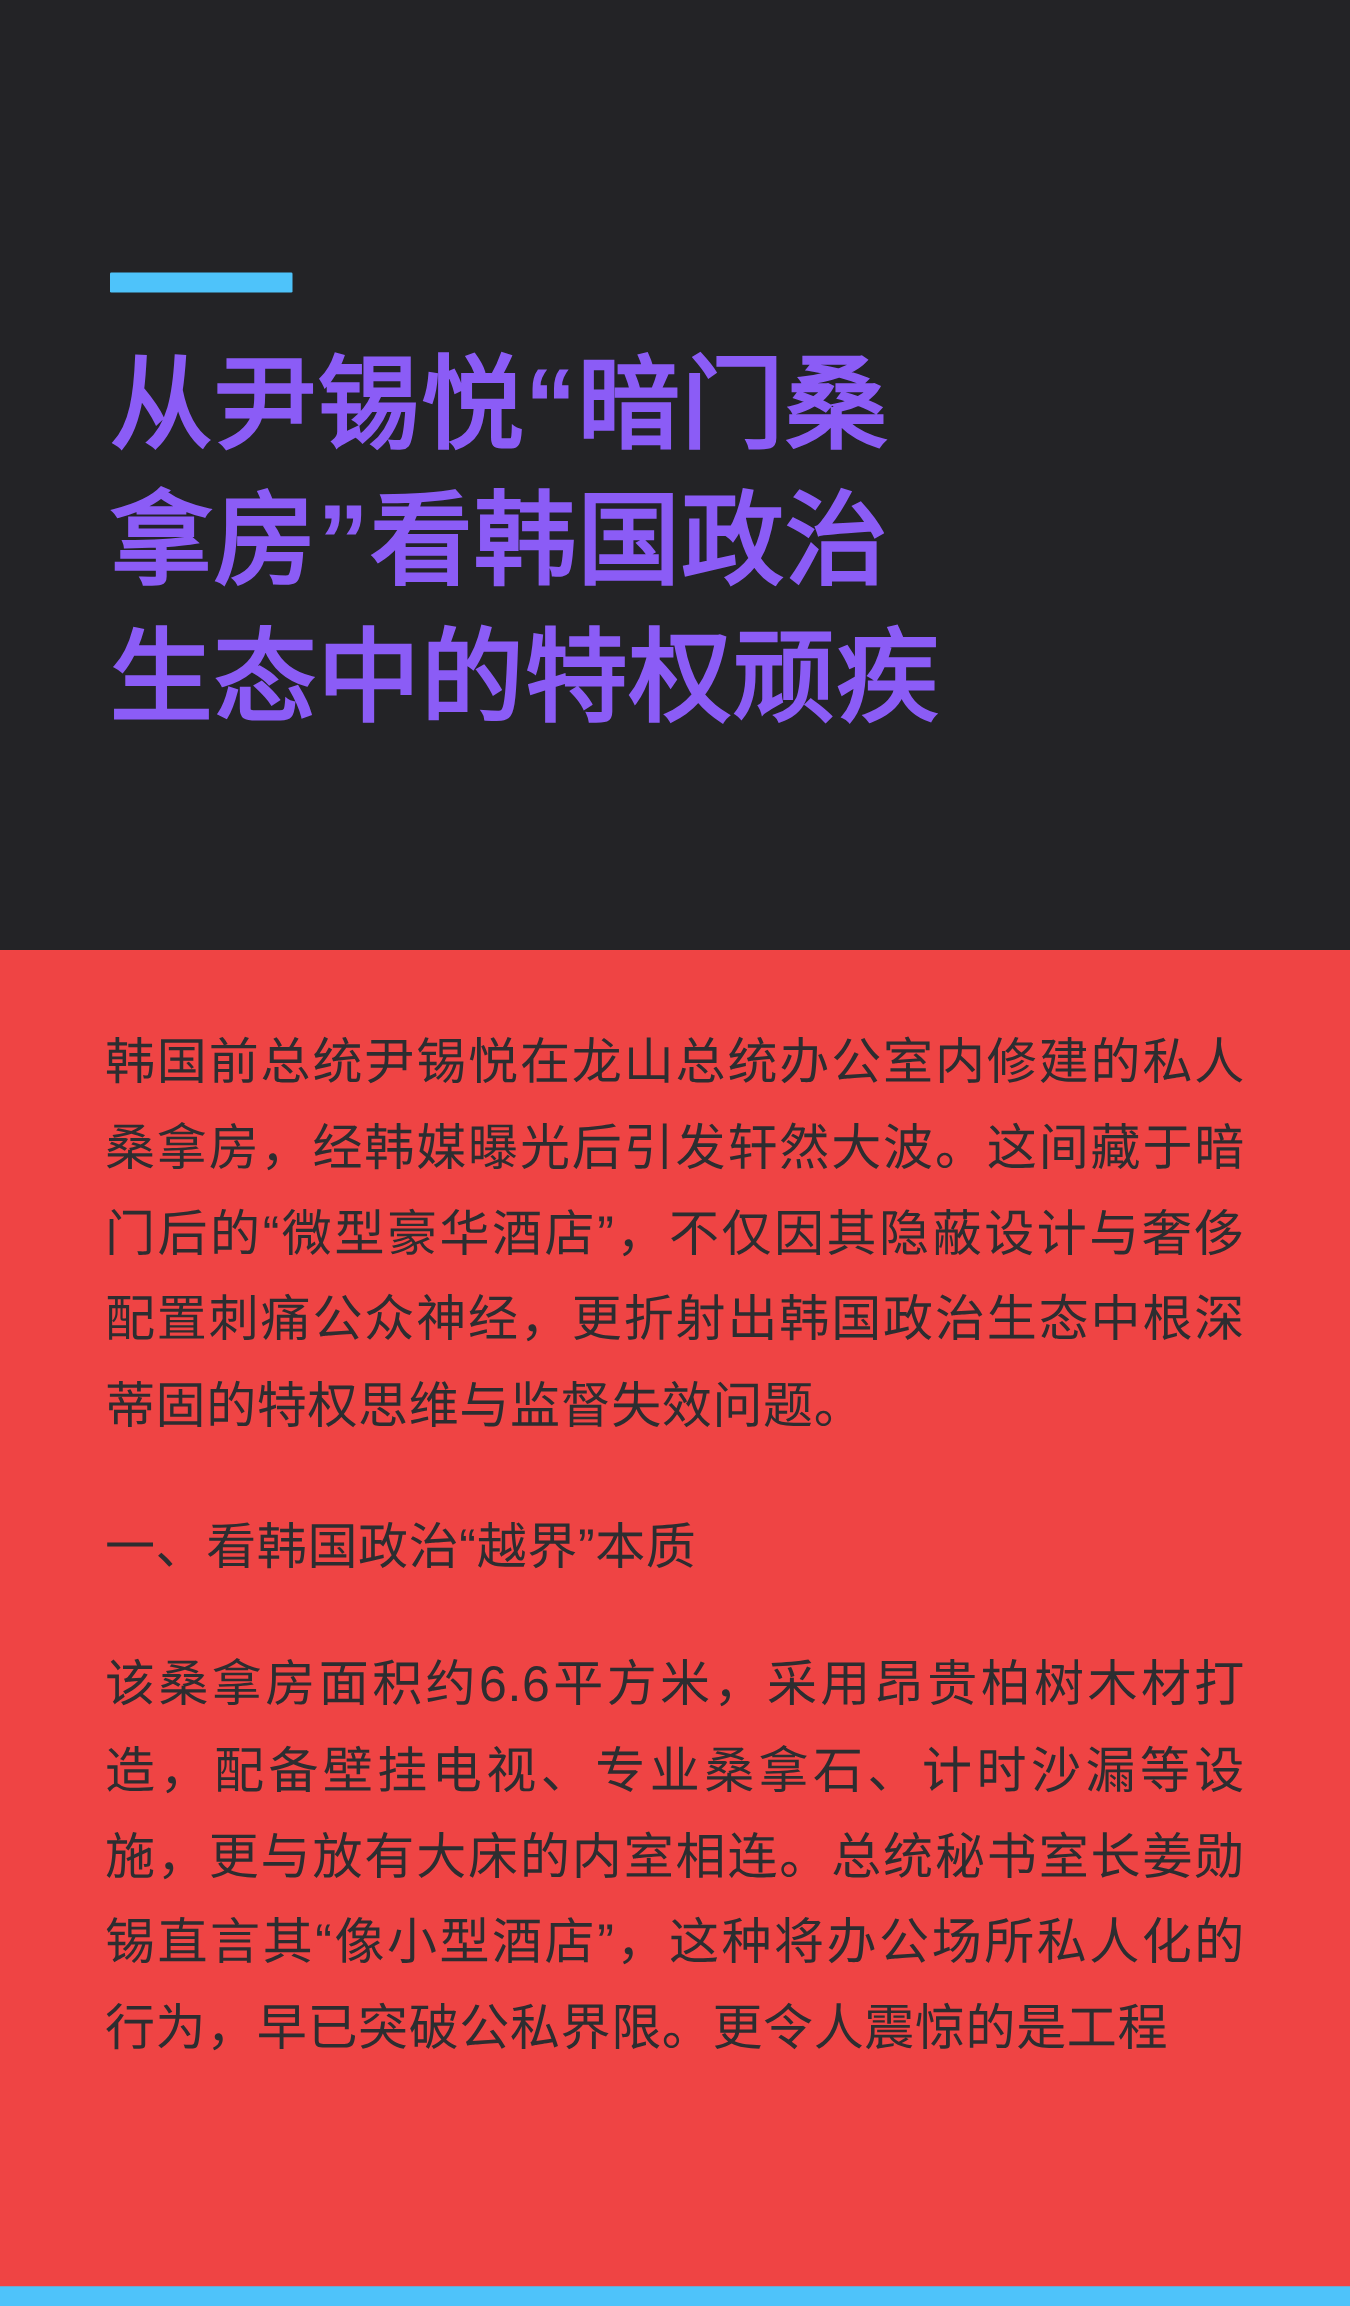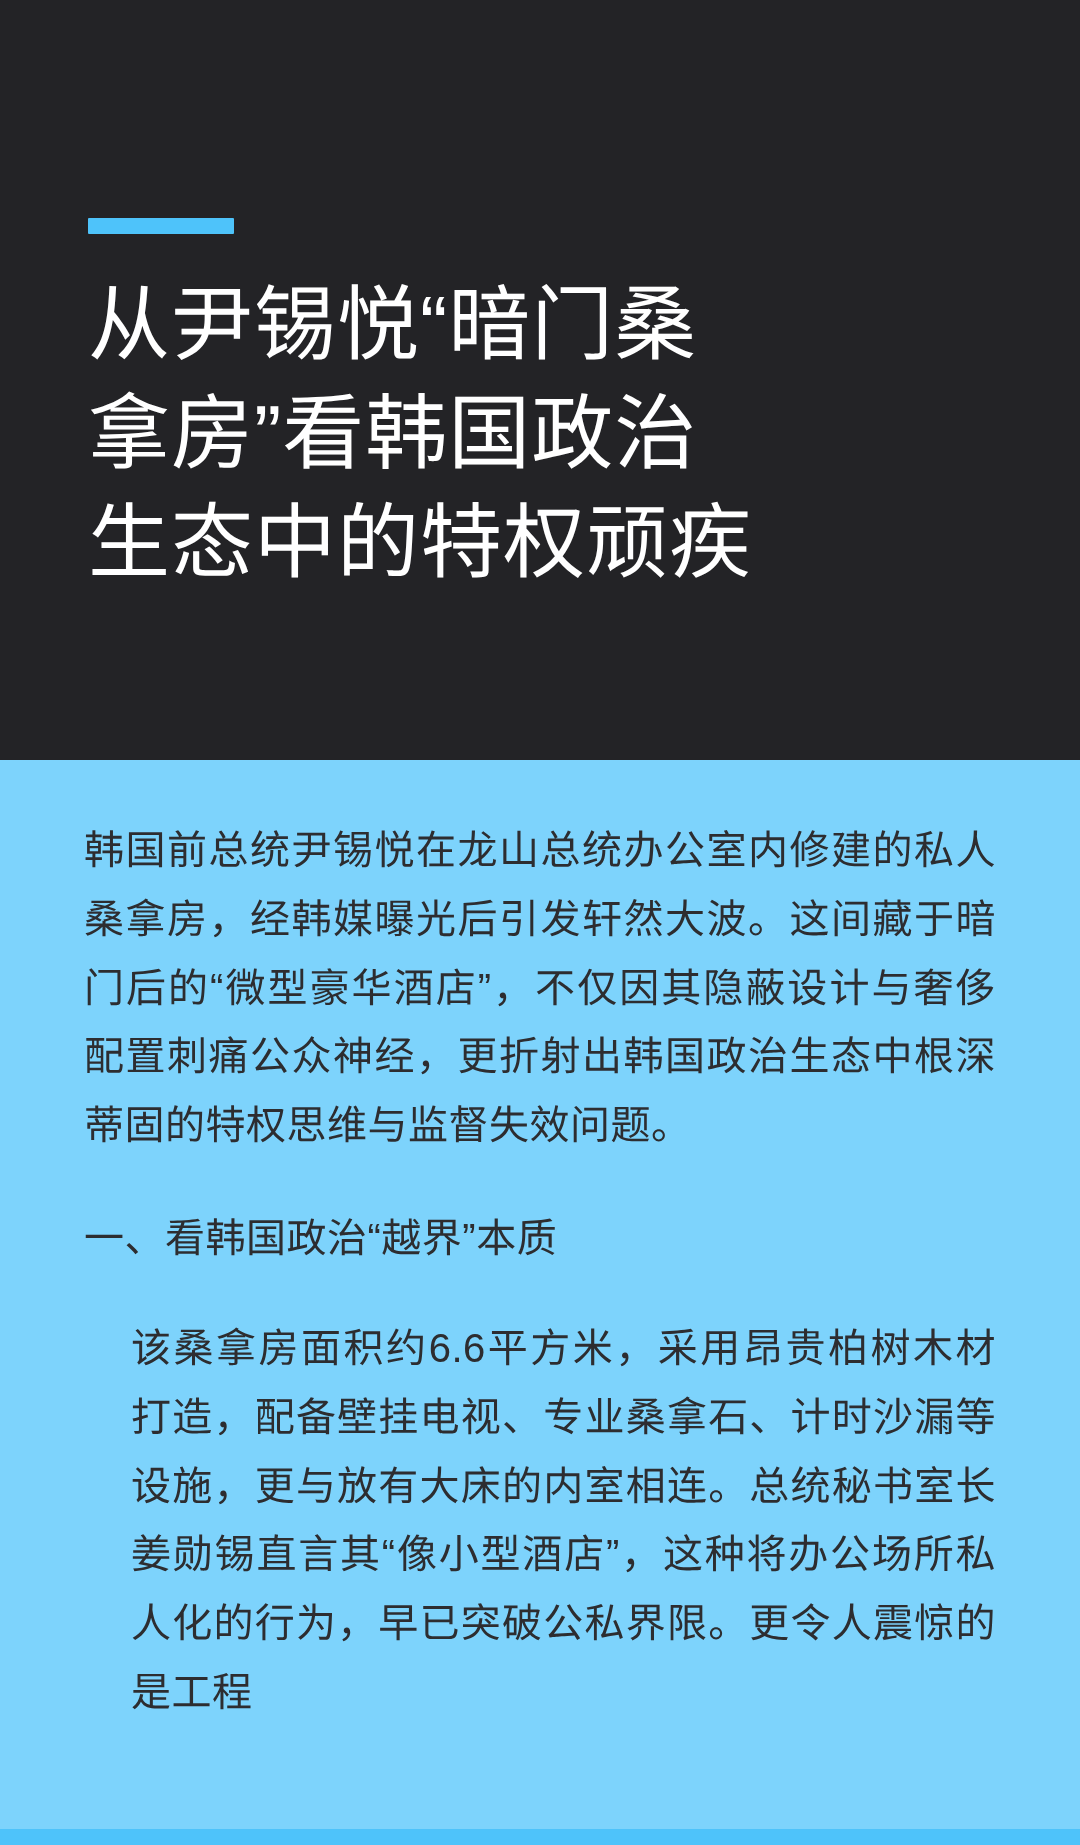--- a/index.html
+++ b/index.html
@@ -34,31 +34,31 @@
   }
   .hero-rule {
     margin-top: 218px;
     width: 146px;
     height: 16px;
     background: #4ec3fa;
     border-radius: 1px;
   }
   .hero-title {
     margin-top: 36px;
-    color: #ffffff;
+    color: #8b5cf6;
     font-size: 82px;
     line-height: 1.33;
-    font-weight: 400;
+    font-weight: 700;
     letter-spacing: 1px;
     white-space: pre-line;
   }
   
   .content {
     flex: 1;
-    background: #7dd3fc;
+    background: #ef4444;
     padding: 56px 84px 0 84px;
     box-sizing: border-box;
     color: #2d2d30;
   }
   .para {
     font-size: 40px;
     line-height: 1.72;
     letter-spacing: 0.5px;
     margin: 0 0 46px 0;
     text-align: justify;
@@ -67,21 +67,20 @@
   .subhead {
     font-size: 40px;
     line-height: 1.6;
     letter-spacing: 0.5px;
     margin: 0 0 44px 0;
     font-weight: 400;
     color: #2d2d30;
   }
   .para.last {
     margin-bottom: 0;
-    margin-left: 47px;
   }
   
   .bottom-strip {
     position: absolute;
     left: 0;
     bottom: 0;
     width: 1080px;
     height: 16px;
     background: #4ec3fa;
   }

